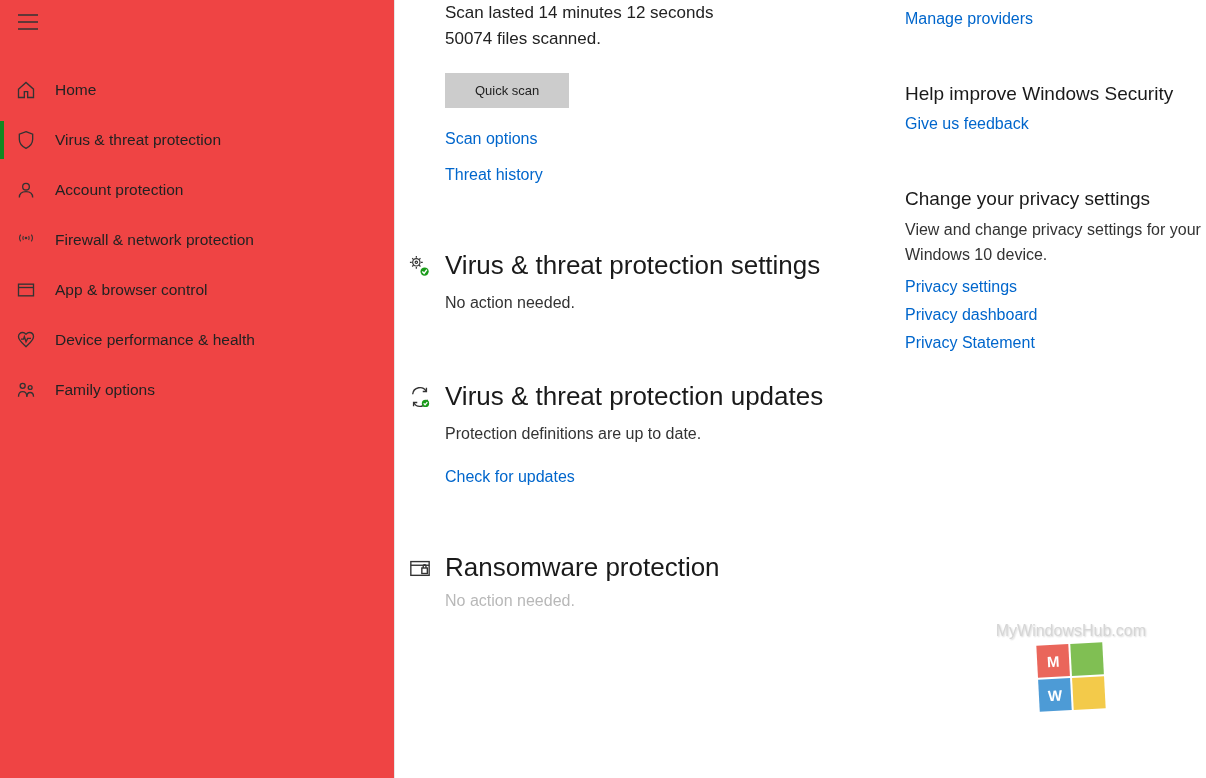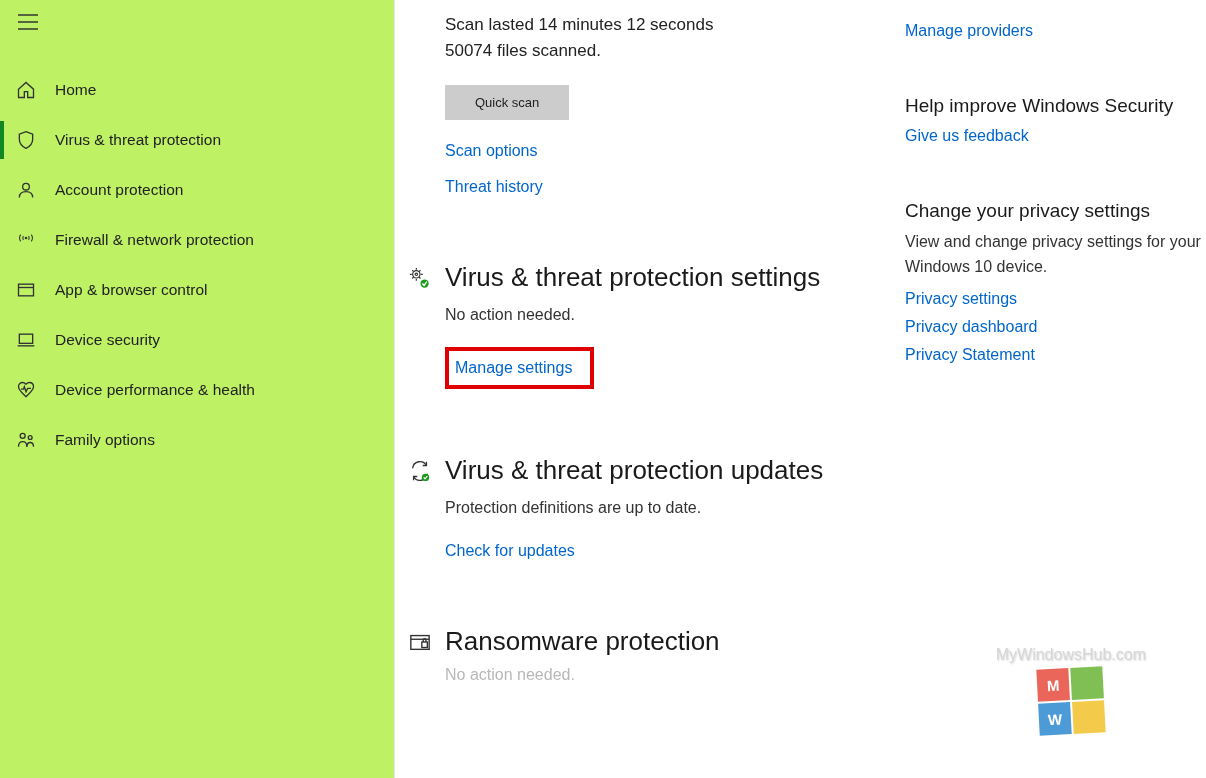--- a/index.html
+++ b/index.html
@@ -9,21 +9,21 @@
     color: #1a1a1a;
     background: #fff;
     width: 1206px;
     height: 778px;
     overflow: hidden;
     display: flex;
   }
   .sidebar {
     width: 395px;
     height: 100%;
-    background: #bef264;
+    background: #ef4444;
     border-right: 1px solid #e6e6e6;
     display: flex;
     flex-direction: column;
   }
   .hamburger {
     padding: 14px 18px 10px 18px;
   }
   .hamburger svg { width: 20px; height: 16px; }
   .nav { margin-top: 22px; }
   .nav-item {
@@ -47,21 +47,21 @@
     content: "";
     position: absolute;
     left: 0; top: 6px; bottom: 6px;
     width: 4px;
     background: #118822;
   }
   .main {
     flex: 1;
     display: flex;
     padding-left: 50px;
-    padding-top: 12px;
+    padding-top: 0;
   }
   .content {
     width: 440px;
   }
   .aside {
     width: 300px;
     padding-top: 0;
     margin-left: 20px;
   }
   .scan-info p { font-size: 17px; color: #222; line-height: 1.5; }
@@ -121,21 +121,21 @@
     color: #1a1a1a;
     margin-bottom: 8px;
   }
   .aside .block { margin-bottom: 55px; }
   .aside .link { margin-top: 10px; }
   .aside .desc { font-size: 16px; color: #333; line-height: 1.55; margin-bottom: 6px; }
   .partial-heading { color: #a0a0a0; }
   .watermark {
     position: absolute;
     right: 60px;
-    bottom: 44px;
+    bottom: 68px;
     pointer-events: none;
     opacity: 0.85;
     text-align: left;
   }
   .watermark .wm-text {
     font-size: 16px;
     color: #cfcfcf;
     text-shadow: 1px 1px 2px rgba(0,0,0,0.2);
     margin-bottom: 4px;
   }
@@ -203,29 +203,20 @@
     <div class="nav-item">
       <span class="icon">
         <svg viewBox="0 0 24 24" width="20" height="20" fill="none" stroke="#333" stroke-width="1.6">
           <rect x="3" y="5" width="18" height="14"></rect>
             <line x1="3" y1="9" x2="21" y2="9"></line>
         </svg>
       </span>
       <span class="label">App &amp; browser control</span>
     </div>
 
-    <div class="nav-item">
-      <span class="icon">
-        <svg viewBox="0 0 24 24" width="20" height="20" fill="none" stroke="#333" stroke-width="1.6">
-          <rect x="4" y="5" width="16" height="11"></rect>
-            <path d="M2 19 H22"></path>
-        </svg>
-      </span>
-      <span class="label">Device security</span>
-    </div>
 
     <div class="nav-item">
       <span class="icon">
         <svg viewBox="0 0 24 24" width="20" height="20" fill="none" stroke="#333" stroke-width="1.6">
           <path d="M12 20 C8 16 3 12 3 8 C3 5 5 3 8 3 C10 3 11 4 12 5 C13 4 14 3 16 3 C19 3 21 5 21 8 C21 12 16 16 12 20 Z"></path>
           <path d="M6 11 H9 L10 8 L12 14 L14 10 H18"></path>
         </svg>
       </span>
       <span class="label">Device performance &amp; health</span>
     </div>
@@ -261,23 +252,20 @@
         <svg viewBox="0 0 24 24" width="22" height="22" fill="none" stroke="#333" stroke-width="1.3">
           <circle cx="8" cy="8" r="4"></circle>
             <circle cx="8" cy="8" r="1.3"></circle>
           <path d="M8 3 V1 M8 13 V15 M3 8 H1 M13 8 H15 M5 5 L3.5 3.5 M11 11 L12.5 12.5 M5 11 L3.5 12.5 M11 5 L12.5 3.5"></path>
           <circle cx="17" cy="18" r="4.5" fill="#1a9b1a" stroke="none"></circle>
           <path d="M14.5 18 L16.5 20 L19.5 16" stroke="#fff" stroke-width="1.6"></path>
         </svg>
       </span>
       <h2>Virus &amp; threat protection settings</h2>
       <p class="desc">No action needed.</p>
-      <div class="highlight-box">
-        <a class="link">Manage settings</a>
-      </div>
     </div>
 
     <div class="section">
       <span class="section-icon">
         <svg viewBox="0 0 24 24" width="22" height="22" fill="none" stroke="#333" stroke-width="1.5">
           <path d="M4 9 A8 8 0 0 1 19 6"></path>
             <path d="M20 15 A8 8 0 0 1 5 18"></path>
           <path d="M19 2 V6 H15"></path>
             <path d="M5 22 V18 H9"></path>
           <circle cx="18" cy="19" r="4" fill="#1a9b1a" stroke="none"></circle>

